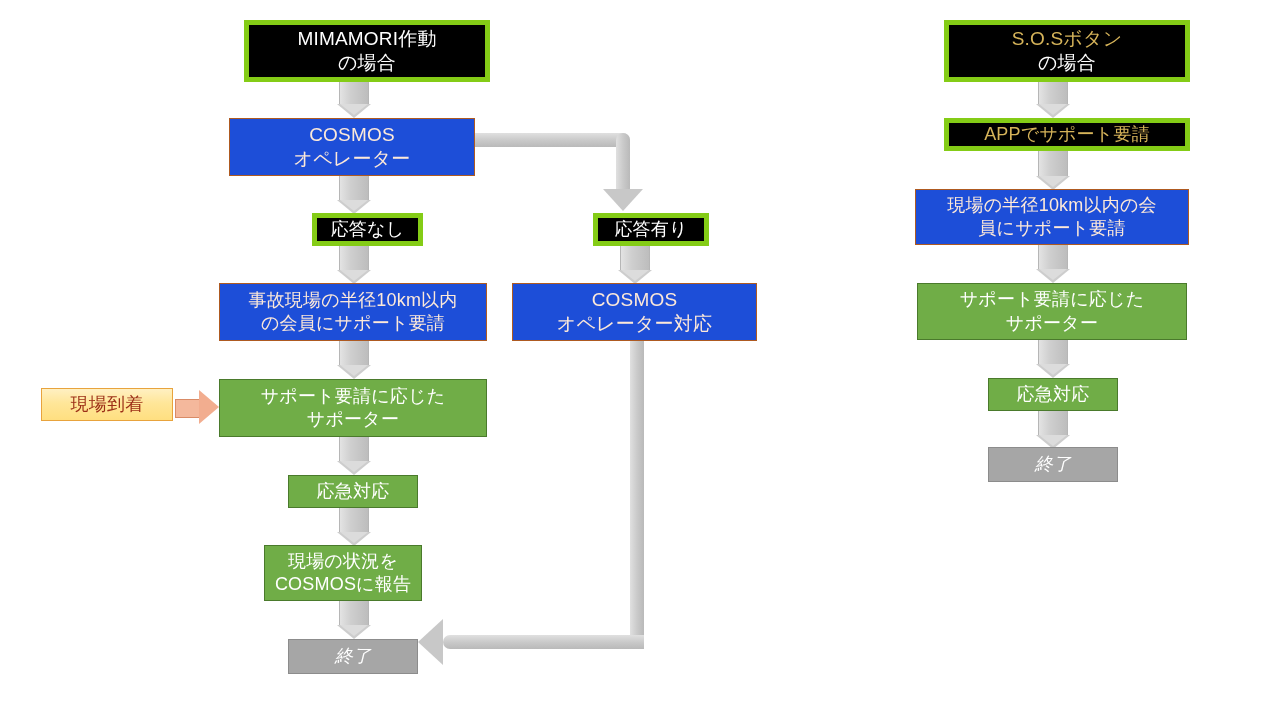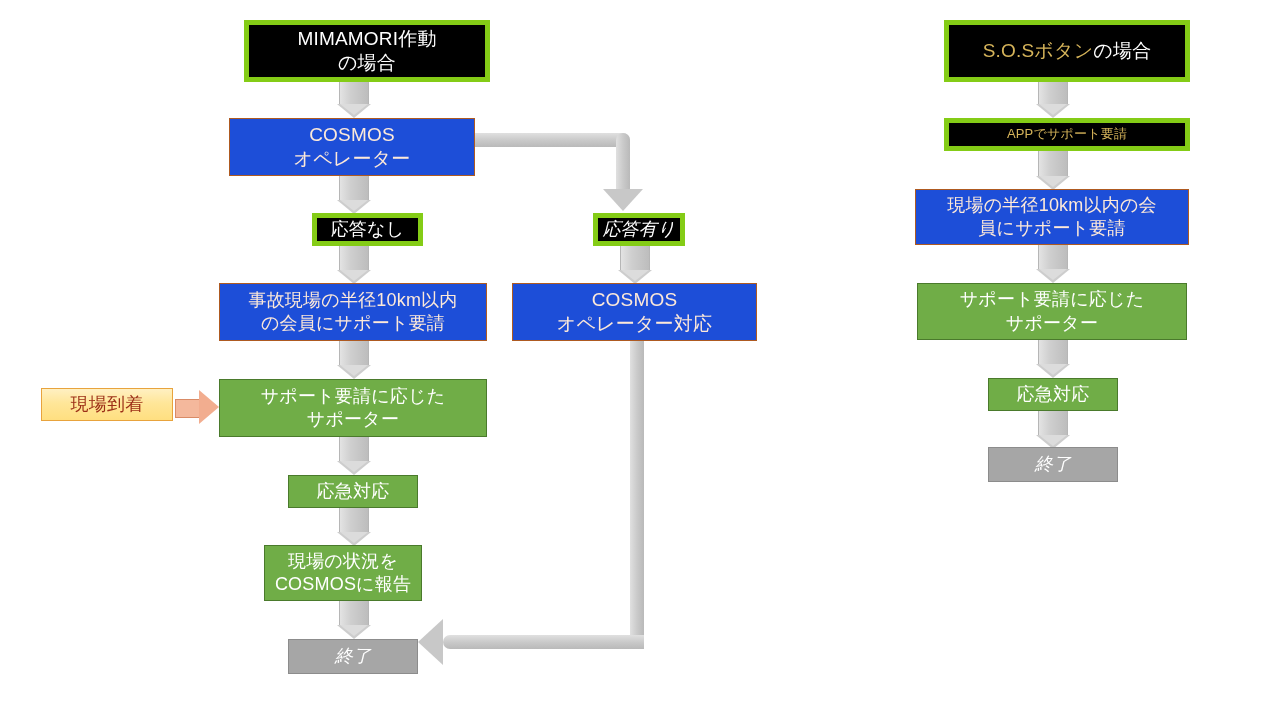--- a/index.html
+++ b/index.html
@@ -208,45 +208,45 @@
   </div>
 
   <div class="node fill-gray" style="left:288px; top:639px; width:130px; height:35px; font-size:18px;">終了</div>
 
   <div class="elbow" style="left:475px; top:133px; width:190px; height:80px;">
     <div class="elbow-seg" style="left:0px; top:0px; width:155px; height:14px; border-radius:0 7px 7px 0;"></div>
     <div class="elbow-seg vert" style="left:141px; top:0px; width:14px; height:58px; border-radius:7px 7px 0 0;"></div>
     <div class="big-head-down" style="left:128px; top:56px;"></div>
   </div>
 
-  <div class="node fill-blue" style="left:578px; top:213px; width:92px; height:33px; font-size:18px;font-style:italic;">応答有り</div>
+  <div class="node fill-blue" style="left:578px; top:213px; width:116px; height:33px; font-size:18px;">応答有り</div>
 
   <div class="arrow-down" style="left:620px; top:246px; width:28px; height:24px;">
     <div class="head"></div>
   </div>
 
   <div class="node fill-orange" style="left:512px; top:283px; width:245px; height:58px; font-size:19px;">COSMOS
 オペレーター対応</div>
 
   <div class="elbow" style="left:418px; top:341px; width:226px; height:320px;">
     <div class="elbow-seg vert" style="left:212px; top:0px; width:14px; height:308px; border-radius:0 0 0 7px;"></div>
     <div class="elbow-seg" style="left:25px; top:294px; width:201px; height:14px; border-radius:7px 0 0 7px;"></div>
     <div class="big-head-left" style="left:0px; top:278px;"></div>
   </div>
 
-  <div class="node fill-blue" style="left:929px; top:20px; width:246px; height:62px; font-size:19px; flex-direction:row;">
+  <div class="node fill-blue" style="left:929px; top:20px; width:246px; height:62px; font-size:19px; flex-direction:column;">
     <span class="text-gold">S.O.Sボタン</span>
     <span>の場合</span>
   </div>
 
   <div class="arrow-down" style="left:1038px; top:82px; width:28px; height:22px;">
     <div class="head"></div>
   </div>
 
-  <div class="node fill-blue text-gold" style="left:929px; top:118px; width:246px; height:33px; font-size:13px;">APPでサポート要請</div>
+  <div class="node fill-blue text-gold" style="left:929px; top:118px; width:246px; height:33px; font-size:18px;">APPでサポート要請</div>
 
   <div class="arrow-down" style="left:1038px; top:151px; width:28px; height:25px;">
     <div class="head"></div>
   </div>
 
   <div class="node fill-orange" style="left:915px; top:189px; width:274px; height:56px; font-size:18px;">現場の半径10km以内の会
 員にサポート要請</div>
 
   <div class="arrow-down" style="left:1038px; top:245px; width:28px; height:24px;">
     <div class="head"></div>

